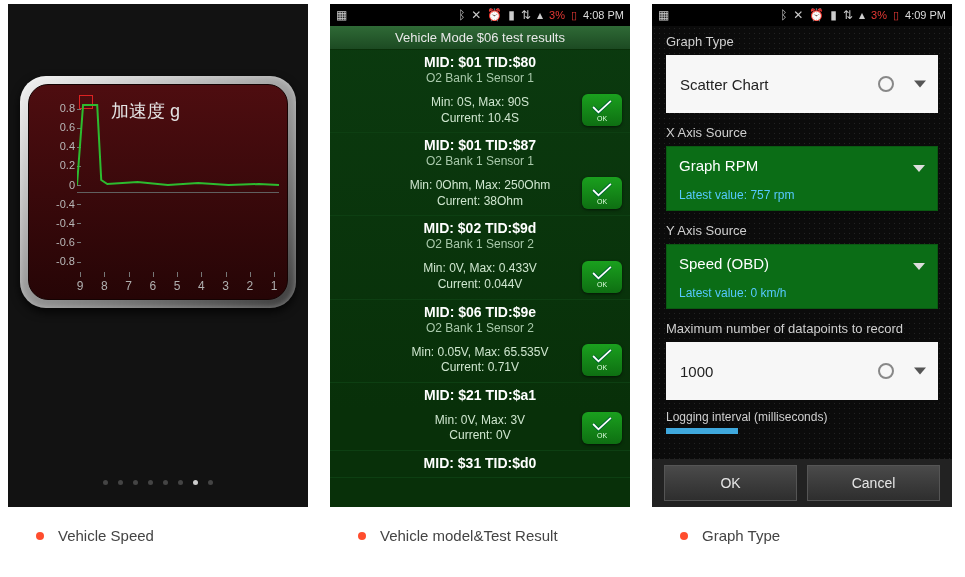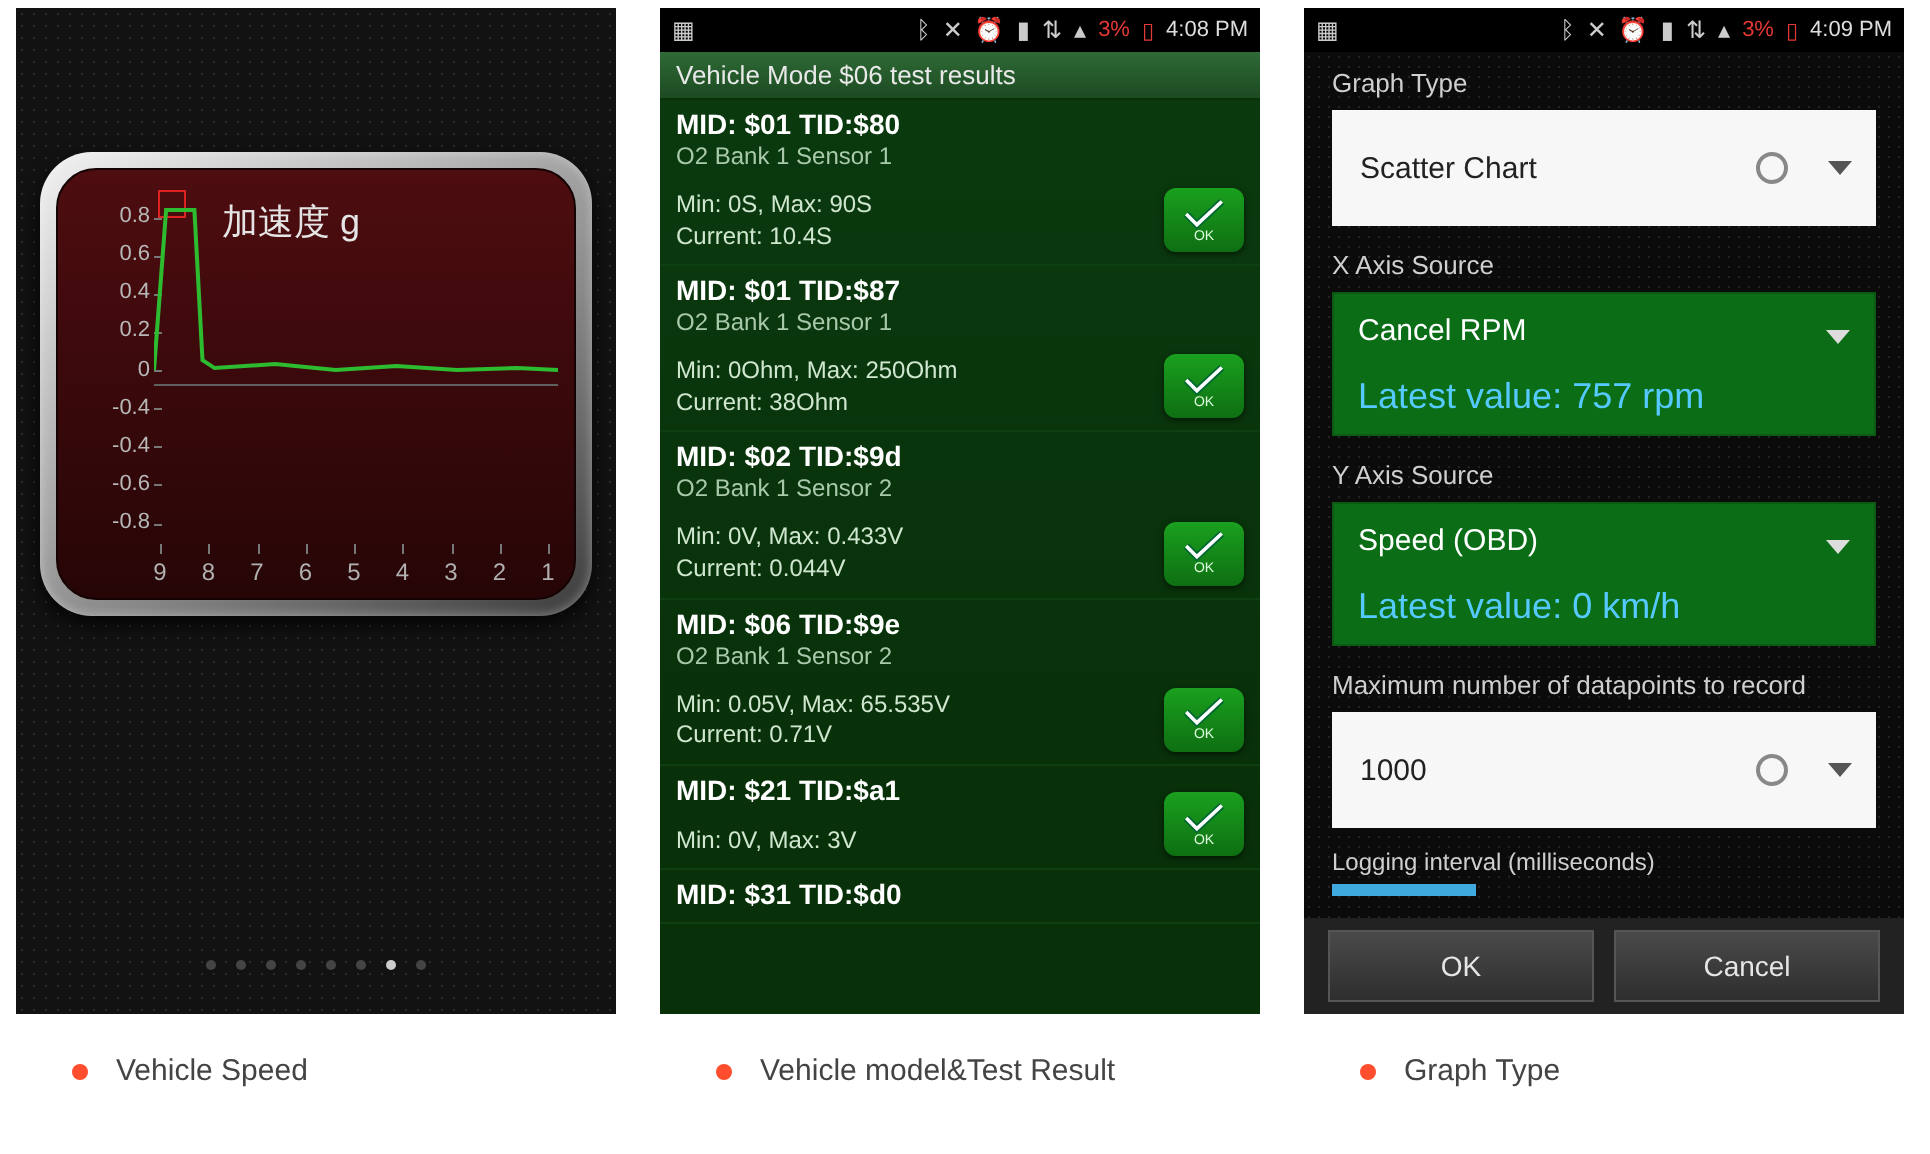--- a/index.html
+++ b/index.html
@@ -99,20 +99,21 @@
   .statusbar .sb-left{ margin-right:auto; display:flex; gap:4px; align-items:center;}
   .sb-ico{ font-size:12px; color:#ccc;}
   .batt{ color:#e53935;}
 
   
   .p2-body{
     position:absolute; top:22px; left:0; right:0; bottom:0;
     background:linear-gradient(#0b3a0f,#083009 80%);
     color:#e9f3e9; font-size:13px;
     overflow:hidden;
+    text-align:center;
   }
   .p2-header{
     background:linear-gradient(#2f6a36,#1c4a22);
     padding:4px 8px; font-size:13px; color:#e9e9e9;
     border-bottom:1px solid #093009;
   }
   .test-item{
     border-bottom:1px solid #0d3f12;
     padding:4px 8px 6px 8px;
     position:relative;
@@ -160,21 +161,21 @@
     position:absolute; right:12px; top:50%; transform:translateY(-50%);
     border-left:6px solid transparent;border-right:6px solid transparent;
     border-top:7px solid #555;
   }
   .axis-box{
     margin:4px 14px; padding:10px 12px 8px 12px;
     background:#0b6d16; border:1px solid #0a5a12;
     position:relative;
   }
   .axis-box .name{ color:#fff; font-size:15px;}
-  .axis-box .latest{ color:#56c9ff; font-size:18px; margin-top:14px;}
+  .axis-box .latest{ color:#56c9ff; font-size:12px; margin-top:14px;}
   .axis-box .chev{
     position:absolute; right:12px; top:18px;
     border-left:6px solid transparent;border-right:6px solid transparent;
     border-top:7px solid #ddd;
   }
   .btn-row{
     position:absolute; left:0; right:0; bottom:0;
     height:48px; background:#222;
     display:flex; gap:10px; padding:6px 12px;
   }
@@ -327,20 +328,21 @@
               <polyline points="2,9 8,15 22,2" fill="none" stroke="#fff" stroke-width="2"></polyline>
             </svg>
           <span class="ok-txt">OK</span>
         </div>
       </div>
 
       <div class="test-item">
         <div class="mid">MID: $21 TID:$a1</div>
         <div class="vals">
           <div>Min: 0V, Max: 3V</div>
+          <div>Current: 0V</div>
         </div>
         <div class="ok-badge">
           <svg viewBox="0 0 24 18">
               <polyline points="2,9 8,15 22,2" fill="none" stroke="#063" stroke-width="4"></polyline>
               <polyline points="2,9 8,15 22,2" fill="none" stroke="#fff" stroke-width="2"></polyline>
             </svg>
           <span class="ok-txt">OK</span>
         </div>
       </div>
 
@@ -369,21 +371,21 @@
 
       <div class="p3-section">Graph Type</div>
       <div class="select-row">
         <span>Scatter Chart</span>
         <span class="radio"></span>
         <span class="chev"></span>
       </div>
 
       <div class="p3-section">X Axis Source</div>
       <div class="axis-box">
-        <div class="name">Cancel RPM</div>
+        <div class="name">Graph RPM</div>
         <div class="latest">Latest value: 757 rpm</div>
         <span class="chev"></span>
       </div>
 
       <div class="p3-section">Y Axis Source</div>
       <div class="axis-box">
         <div class="name">Speed (OBD)</div>
         <div class="latest">Latest value: 0 km/h</div>
         <span class="chev"></span>
       </div>

